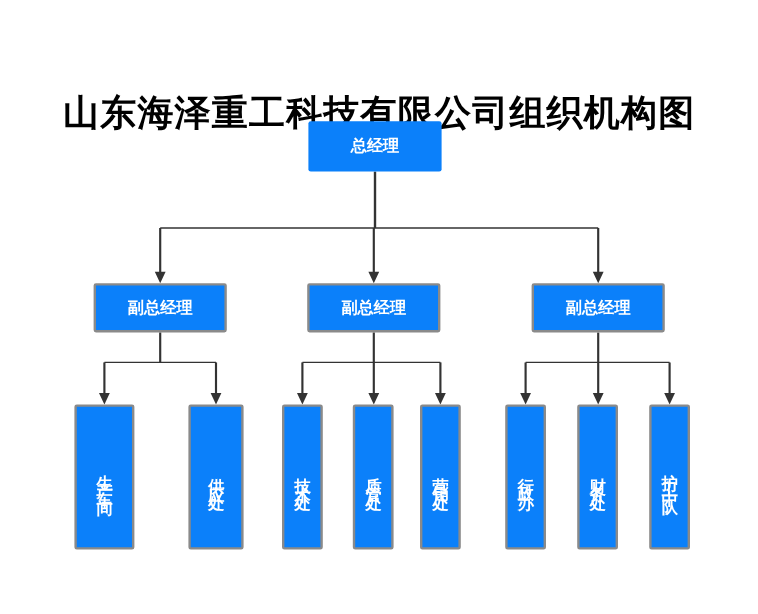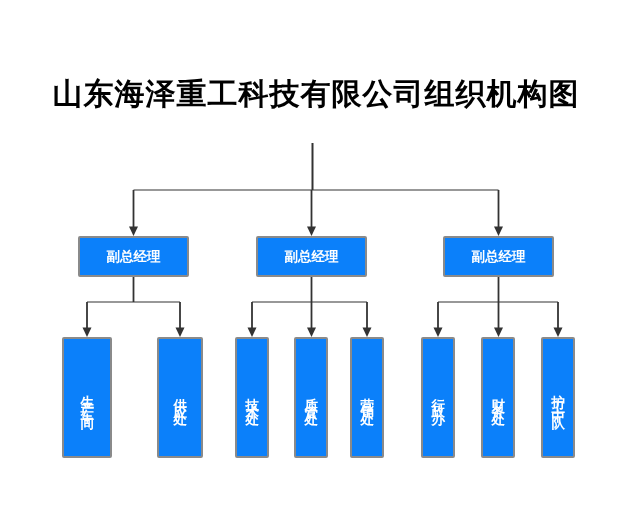--- a/index.html
+++ b/index.html
@@ -113,20 +113,21 @@
       <polygon points="175.5,327.5 184.5,327.5 180,337"></polygon>
       <polygon points="247.5,327.5 256.5,327.5 252,337"></polygon>
       <polygon points="307,327.5 316,327.5 311.5,337"></polygon>
       <polygon points="362.5,327.5 371.5,327.5 367,337"></polygon>
       <polygon points="433.5,327.5 442.5,327.5 438,337"></polygon>
       <polygon points="494,327.5 503,327.5 498.5,337"></polygon>
       <polygon points="553.5,327.5 562.5,327.5 558,337"></polygon>
     </g>
   </svg>
 
+  <div class="node n-root">总经理</div>
 
   <div class="node bordered n-dep1">副总经理</div>
   <div class="node bordered n-dep2">副总经理</div>
   <div class="node bordered n-dep3">副总经理</div>
 
   <div class="node bordered n-prod">
     <span class="vert">生产车间</span>
   </div>
   <div class="node bordered n-supply">
     <span class="vert">供应处</span>

